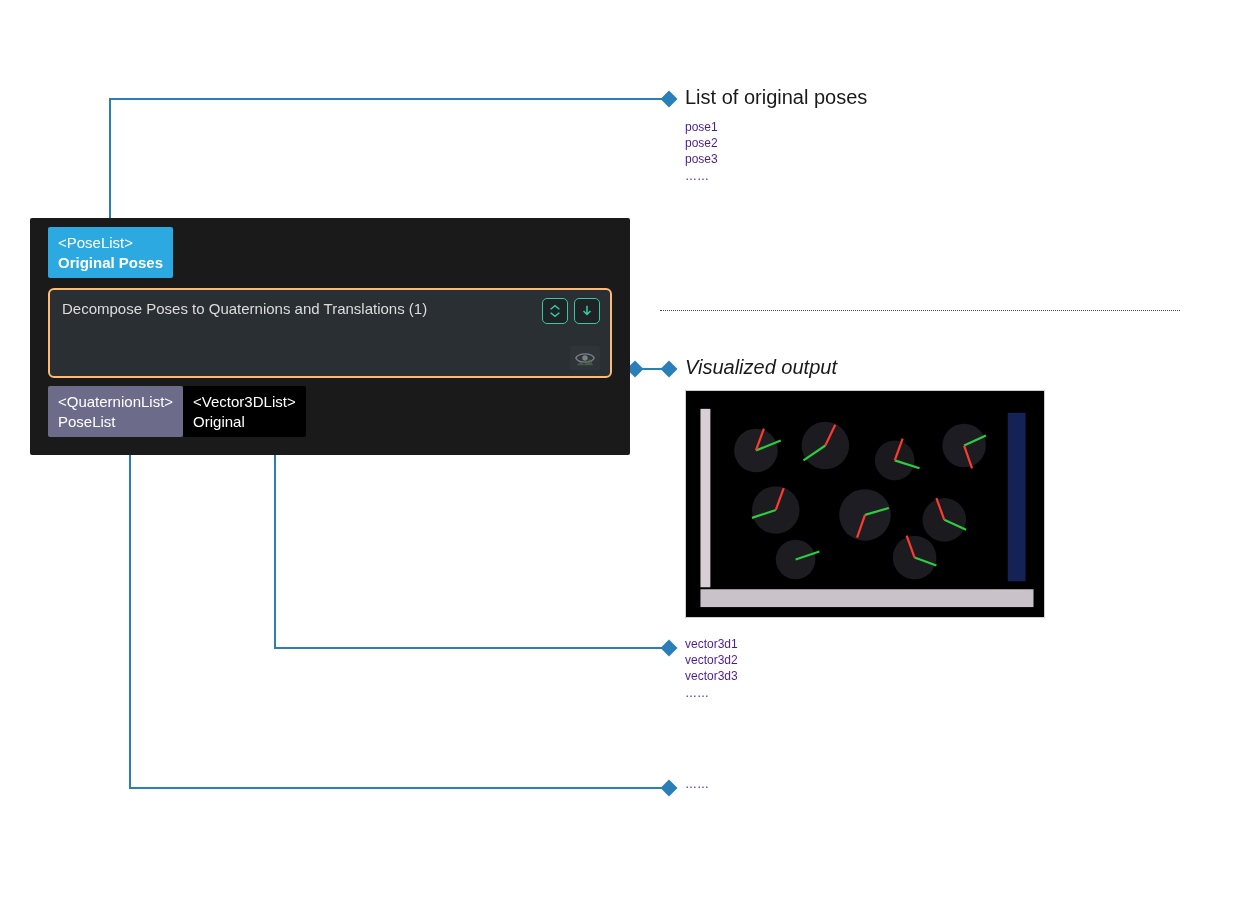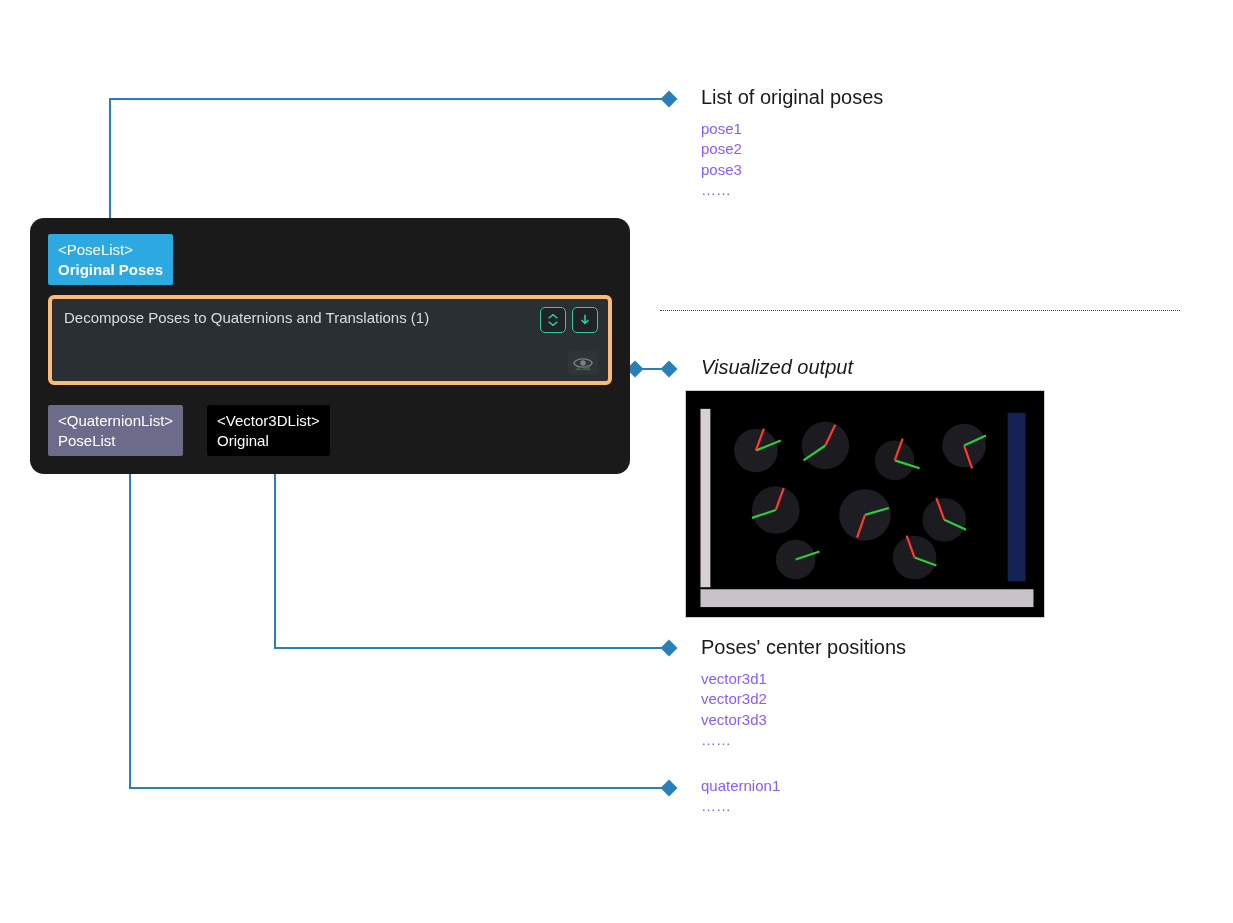--- a/index.html
+++ b/index.html
@@ -9,38 +9,38 @@
     width: 1233px;
     height: 923px;
     position: relative;
   }
   .node-panel {
     position: absolute;
     left: 30px;
     top: 218px;
     width: 600px;
     background: #1a1a1a;
-    border-radius: 14px;
-    padding: 16px 18px 18px 18px;
+    border-radius: 2px;
+    padding: 9px 18px 18px 18px;
     color: #fff;
   }
   .port-input {
     display: inline-block;
     background: #2ba9e0;
     color: #fff;
     padding: 6px 10px;
     border-radius: 2px;
     font-size: 15px;
     line-height: 1.3;
     margin-bottom: 10px;
   }
   .port-input .port-type { display: block; }
   .port-input .port-label { display: block; font-weight: bold; }
   .node-body {
-    border: 4px solid #fdba74;
+    border: 2px solid #fdba74;
     border-radius: 6px;
     background: #2a2f33;
     padding: 10px 12px;
     color: #e8e8e8;
     font-size: 15px;
     position: relative;
     height: 90px;
   }
   .node-title { color: #dcdcdc; }
   .node-icons {
@@ -69,48 +69,47 @@
     height: 24px;
     display: flex;
     align-items: center;
     justify-content: center;
     background: #2f3438;
     border-radius: 3px;
   }
   .eye-btn svg { width: 22px; height: 22px; }
   .output-ports {
     display: flex;
-    gap: 24px;
-    margin-top: 20px;
+    gap: 0;
+    margin-top: 8px;
   }
   .port-output {
     display: inline-block;
     padding: 6px 10px;
     border-radius: 2px;
     font-size: 15px;
     line-height: 1.3;
     color: #fff;
   }
   .port-quat { background: #6c6c8a; }
   .port-vec  { background: #000000; }
   .port-output .port-type { display: block; }
   .port-output .port-label { display: block; }
 
   .callout {
     position: absolute;
-    margin-left: 16px;
   }
   .callout-title {
     font-size: 20px;
     color: #1a1a1a;
     margin-bottom: 10px;
   }
   .callout-list {
-    font-size: 15px;
-    color: #8b5cf6;
+    font-size: 12px;
+    color: #4c1d95;
     line-height: 1.35;
   }
   .diamond {
     position: absolute;
     width: 12px;
     height: 12px;
     background: #2b7fb8;
     transform: rotate(45deg);
   }
   svg.lines {
@@ -247,27 +246,25 @@
       <line x1="260" y1="130" x2="282" y2="140" stroke="#2ecc40"></line>
       <line x1="260" y1="130" x2="252" y2="108" stroke="#ff3b30"></line>
       <line x1="110" y1="170" x2="134" y2="162" stroke="#2ecc40"></line>
       <line x1="230" y1="168" x2="252" y2="176" stroke="#2ecc40"></line>
       <line x1="230" y1="168" x2="222" y2="146" stroke="#ff3b30"></line>
     </g>
   </svg>
 </div>
 
 <div class="callout" style="left:685px; top:636px;">
-  <div class="callout-title">Poses' center positions</div>
   <div class="callout-list">
     <div>vector3d1</div>
     <div>vector3d2</div>
     <div>vector3d3</div>
     <div>……</div>
   </div>
 </div>
 
 <div class="callout" style="left:685px; top:776px;">
   <div class="callout-list">
-    <div>quaternion1</div>
     <div>……</div>
   </div>
 </div>
 
 </body></html>

